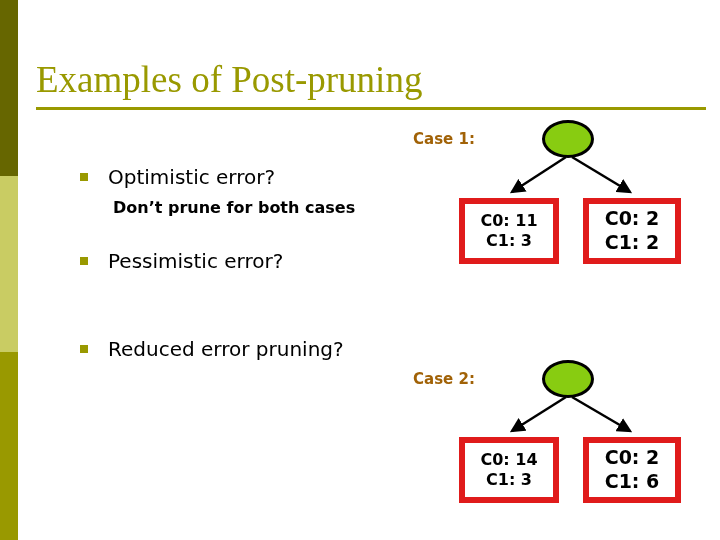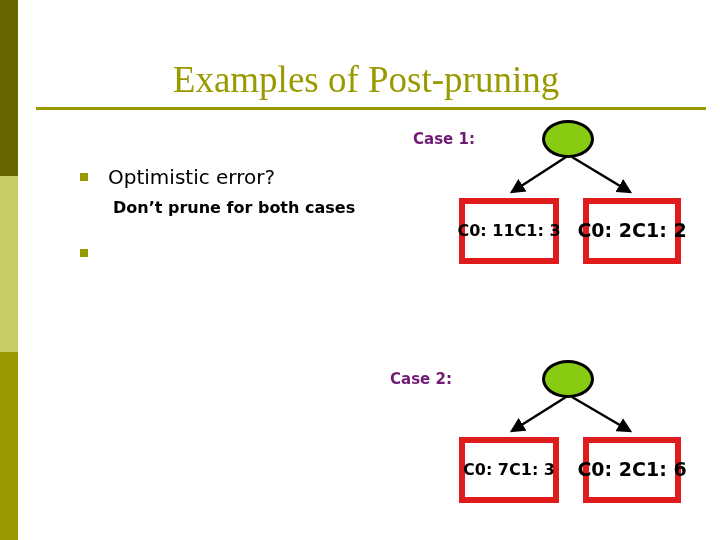--- a/index.html
+++ b/index.html
@@ -10,21 +10,20 @@
   }
   body {
     font-family: "Liberation Sans", sans-serif;
   }
   #slide {
     position: relative;
     width: 720px;
     height: 540px;
     background: #ffffff;
     overflow: hidden;
-    text-align: center;
   }
 
   
   .side-band {
     position: absolute;
     left: 0;
     width: 18px;
   }
   #band-top    { top: 0;     height: 176px; background: #666600; }
   #band-middle { top: 176px; height: 176px; background: #c9cc63; }
@@ -88,25 +87,25 @@
   #subnote-0 { top: 198px; }
   #subnote-1 { top: 290px; }
   #subnote-2 { top: 411px; }
 
   
   .case-label {
     position: absolute;
     font-family: "DejaVu Sans", sans-serif;
     font-weight: bold;
     font-size: 15px;
-    color: #701a75;
+    color: #a16207;
     white-space: nowrap;
   }
   #case-label-1 { left: 413px; top: 130px; }
-  #case-label-2 { left: 390px; top: 370px; }
+  #case-label-2 { left: 413px; top: 370px; }
 
   .tree-svg {
     position: absolute;
     left: 0;
     top: 0;
     width: 720px;
     height: 540px;
     pointer-events: none;
   }
 
@@ -121,21 +120,21 @@
   }
   #node-root-1 { left: 542px; top: 120px; }
   #node-root-2 { left: 542px; top: 360px; }
 
   .leaf-box {
     position: absolute;
     box-sizing: border-box;
     background: #ffffff;
     border: 6px solid #e01b1b;
     display: flex;
-    flex-direction: row;
+    flex-direction: column;
     align-items: center;
     justify-content: center;
     font-family: "DejaVu Sans", sans-serif;
     font-weight: bold;
     color: #000000;
   }
   .leaf-box .line { white-space: nowrap; line-height: 1.25; }
 
   #leaf-1-left  { left: 459px; top: 198px; width: 100px; height: 66px; font-size: 16px; }
   #leaf-1-right { left: 583px; top: 198px; width: 98px;  height: 66px; font-size: 19px; }
@@ -155,22 +154,27 @@
   <div id="title-rule"></div>
 
   <div class="bullet-row" id="bullet-0">
     <span class="bullet-marker"></span>
     <span class="bullet-text">Optimistic error?</span>
   </div>
   <div class="subnote" id="subnote-0">Don’t prune for both cases</div>
 
   <div class="bullet-row" id="bullet-1">
     <span class="bullet-marker"></span>
-  </div>
-
+    <span class="bullet-text">Pessimistic error?</span>
+  </div>
+
+  <div class="bullet-row" id="bullet-2">
+    <span class="bullet-marker"></span>
+    <span class="bullet-text">Reduced error pruning?</span>
+  </div>
 
   <svg class="tree-svg" viewBox="0 0 720 540">
     <defs>
       <marker id="arrowhead" markerWidth="6" markerHeight="6" refX="5" refY="3" orient="auto">
         <path d="M0,0 L6,3 L0,6 z" fill="#000000"></path>
       </marker>
     </defs>
 
     <line x1="566" y1="157" x2="512" y2="192" stroke="#000000" stroke-width="2.5" marker-end="url(#arrowhead)"></line>
     <line x1="572" y1="157" x2="630" y2="192" stroke="#000000" stroke-width="2.5" marker-end="url(#arrowhead)"></line>
@@ -189,21 +193,21 @@
 
   <div class="leaf-box" id="leaf-1-right">
     <div class="line">C0: 2</div>
     <div class="line">C1: 2</div>
   </div>
 
   <div class="case-label" id="case-label-2">Case 2:</div>
   <div class="node-ellipse" id="node-root-2"></div>
 
   <div class="leaf-box" id="leaf-2-left">
-    <div class="line">C0: 7</div>
+    <div class="line">C0: 14</div>
     <div class="line">C1: 3</div>
   </div>
 
   <div class="leaf-box" id="leaf-2-right">
     <div class="line">C0: 2</div>
     <div class="line">C1: 6</div>
   </div>
 
 </div>
 

